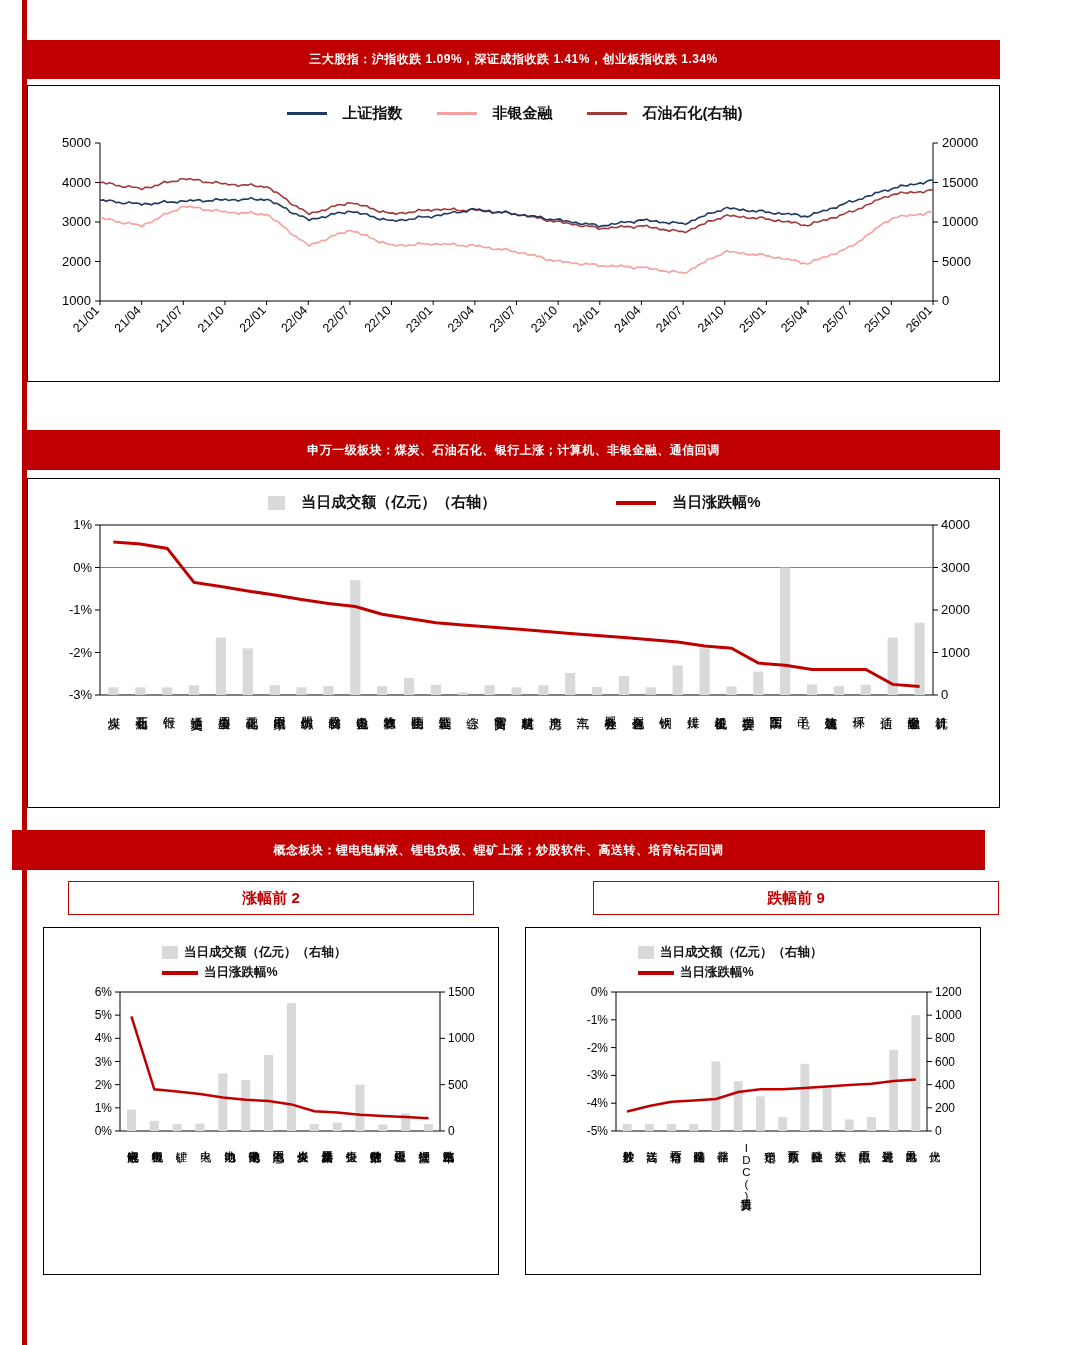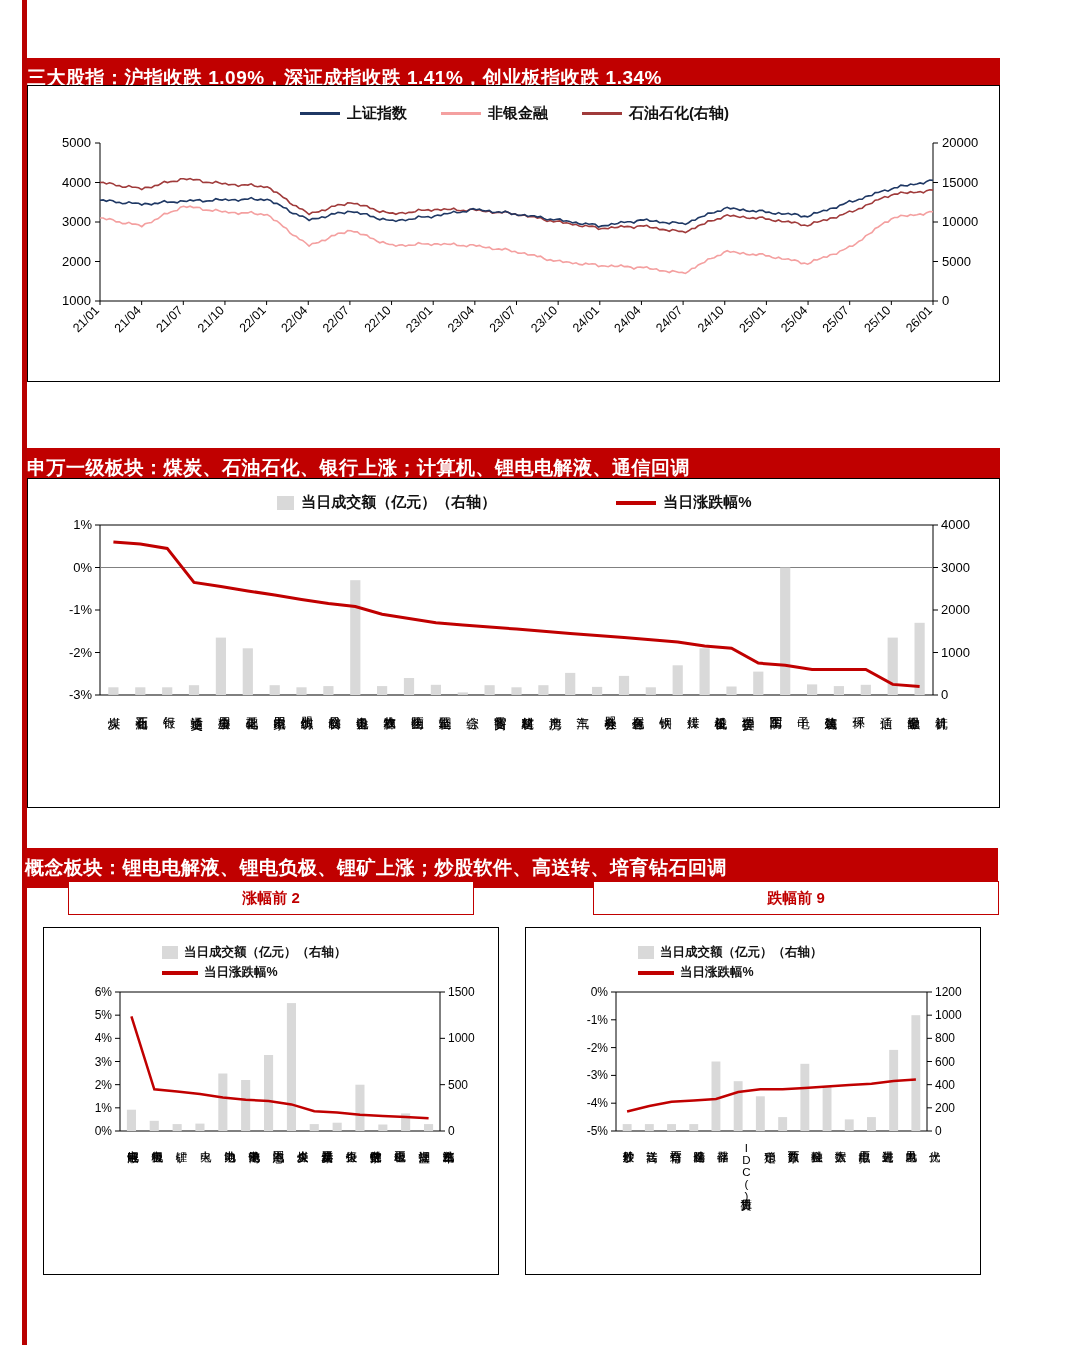--- a/index.html
+++ b/index.html
@@ -12,38 +12,38 @@
     overflow:hidden;
   }
   .left-rail {
     position:absolute; left:22px; top:0; width:5px; height:1345px;
     background:#b90000;
   }
   .banner {
     position:absolute;
     background:#c00000;
     color:#ffffff;
-    font-size:19px;
+    font-size:12px;
     font-weight:bold;
     display:flex;
     align-items:center;
+    justify-content:center;
     letter-spacing:0.5px;
-    margin-top:18px;
   }
   .panel {
     position:absolute;
     border:1px solid #000;
     background:#fff;
   }
   .legend-row {
     display:flex; align-items:center; justify-content:center;
     gap:34px;
     font-size:15px; font-weight:bold; color:#111;
   }
-  .legend-item { display:flex; align-items:center; gap:7px; }
+  .legend-item { display:flex; align-items:center; gap:16px; }
   .legend-line { width:40px; height:3px; display:inline-block; }
   .legend-box { width:17px; height:14px; display:inline-block; background:#d9d9d9; }
   .vert-lbl {
     writing-mode:vertical-rl;
     text-orientation:upright;
     font-size:12.5px;
     line-height:1.0;
     color:#000;
     white-space:nowrap;
   }
@@ -154,21 +154,21 @@
       <line x1="821.7" y1="170" x2="821.7" y2="174" stroke="#000"></line>
       <text x="821.7" y="180" font-size="12.5" text-anchor="end" font-family="&quot;Liberation Sans&quot;,sans-serif" transform="rotate(-45,821.7,180)">25/07</text>
       <line x1="863.3499999999999" y1="170" x2="863.3499999999999" y2="174" stroke="#000"></line>
       <text x="863.3499999999999" y="180" font-size="12.5" text-anchor="end" font-family="&quot;Liberation Sans&quot;,sans-serif" transform="rotate(-45,863.3499999999999,180)">25/10</text>
       <line x1="905" y1="170" x2="905" y2="174" stroke="#000"></line>
       <text x="905" y="180" font-size="12.5" text-anchor="end" font-family="&quot;Liberation Sans&quot;,sans-serif" transform="rotate(-45,905,180)">26/01</text>
     </svg>
 </div>
 
 <div class="banner" style="left:27px; top:430px; width:973px; height:40px;">
-  <span>申万一级板块：煤炭、石油石化、银行上涨；计算机、锂电电解液、通信回调</span>
+  <span>申万一级板块：煤炭、石油石化、银行上涨；计算机、非银金融、通信回调</span>
 </div>
 
 <div class="panel" style="left:27px; top:478px; width:973px; height:330px;">
   <div class="legend-row" style="position:absolute; left:0; top:14px; width:973px; gap:120px;">
     <span class="legend-item">
       <span class="legend-box"></span>
       <span>当日成交额（亿元）（右轴）</span>
     </span>
     <span class="legend-item">
       <span class="legend-line" style="background:#c00000;height:4px;"></span>
@@ -324,21 +324,21 @@
       </div>
       <div class="cat-cell" style="width: 3.22581%;">
         <span class="vert-lbl" style="font-size: 12.5px;">非银金融</span>
       </div>
       <div class="cat-cell" style="width: 3.22581%;">
         <span class="vert-lbl" style="font-size: 12.5px;">计算机</span>
       </div>
     </div>
 </div>
 
-<div class="banner" style="left:25px; top:830px; width:973px; height:40px;">
+<div class="banner" style="left:12px; top:830px; width:973px; height:40px;">
   <span>概念板块：锂电电解液、锂电负极、锂矿上涨；炒股软件、高送转、培育钻石回调</span>
 </div>
 
 <div class="sub-banner" style="left:68px; top:881px; width:406px; height:34px;">
   <span>涨幅前 2</span>
 </div>
 <div class="sub-banner" style="left:593px; top:881px; width:406px; height:34px;">
   <span>跌幅前 9</span>
 </div>
 

